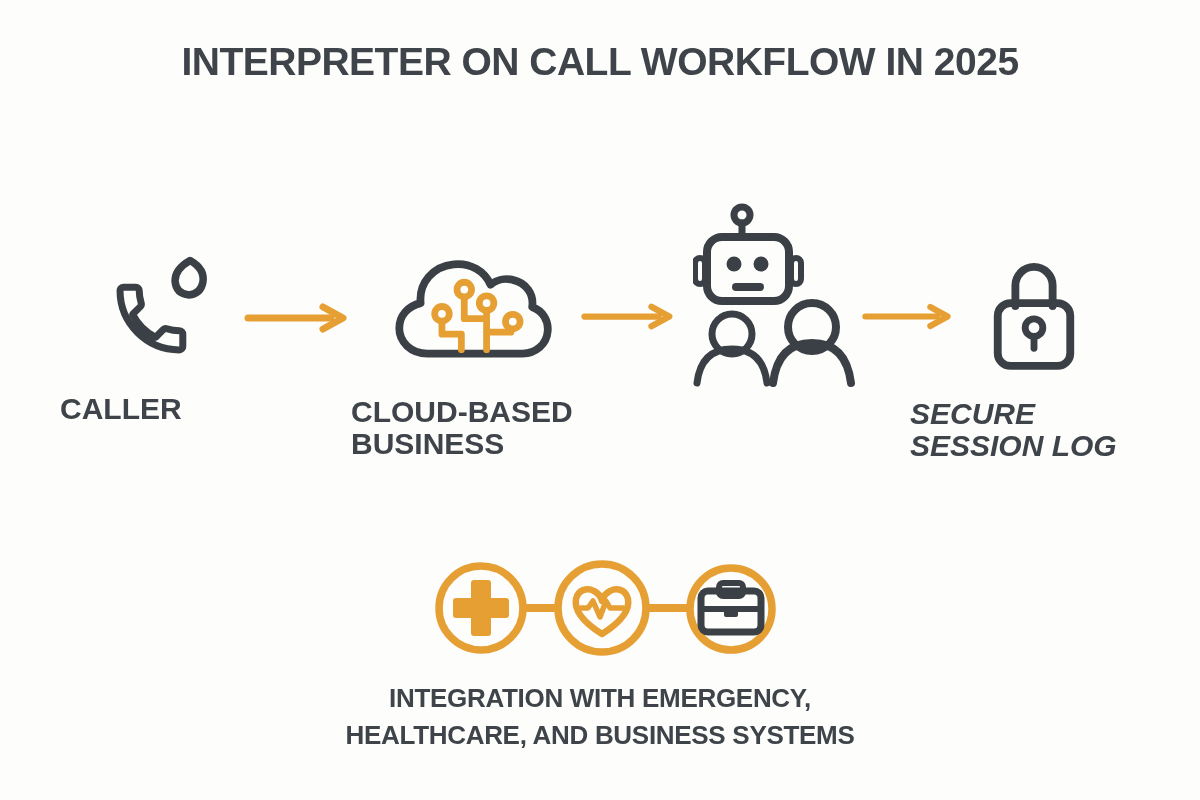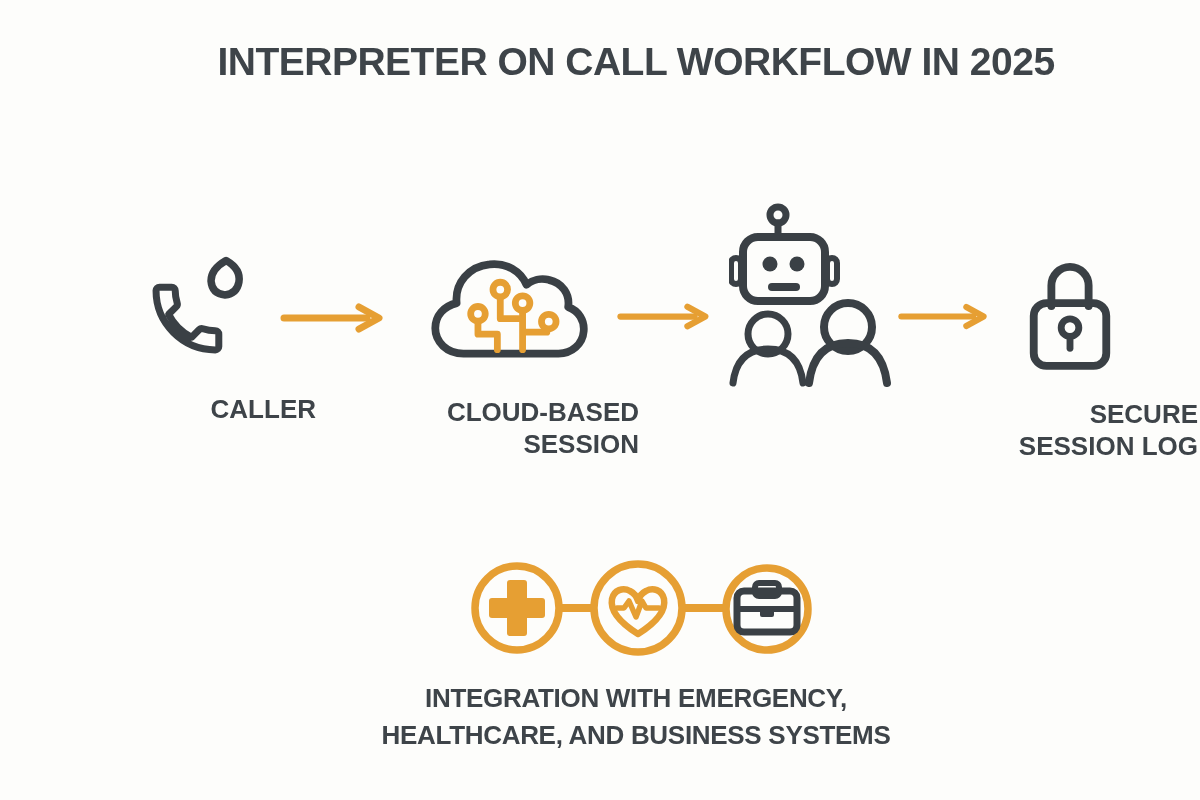--- a/index.html
+++ b/index.html
@@ -3,31 +3,31 @@
 <meta charset="utf-8">
 <style>
   html,body{margin:0;padding:0;}
   body{
     width:1200px;height:800px;
     background:#fdfdfb;
     font-family:"Liberation Sans", sans-serif;
     position:relative;overflow:hidden;
     color:#3a4045;
   }
-  .stage{position:absolute;inset:0;margin-left:36px;}
+  .stage{position:absolute;inset:0;}
   .abs{position:absolute;}
   .title{
     top:40px;left:0;width:1200px;
     text-align:center;
     font-size:39px;font-weight:800;letter-spacing:-0.5px;
     color:#3e4449;
   }
   .node-label{
-    text-align:right;
-    font-size:26px;font-weight:800;letter-spacing:0px;
+    text-align:left;
+    font-size:30px;font-weight:800;letter-spacing:0px;
     line-height:32px;
     color:#3e4449;
     white-space:pre-line;
   }
   .caption{
     top:680px;left:0;width:1200px;
     text-align:center;
     font-size:26px;font-weight:800;letter-spacing:-0.3px;
     line-height:37px;
     color:#3e4449;
@@ -64,21 +64,21 @@
     <path class="orange-stroke" stroke-width="7" d="M88 114 V 98 H 68 V 86"></path>
     <circle class="orange-stroke" stroke-width="7" cx="68" cy="77" r="7.5"></circle>
     <path class="orange-stroke" stroke-width="7" d="M114 114 V 75"></path>
     <circle class="orange-stroke" stroke-width="7" cx="114" cy="66" r="7.5"></circle>
     <path class="orange-stroke" stroke-width="7" d="M91 61 V 82 H 110"></path>
     <circle class="orange-stroke" stroke-width="7" cx="91" cy="52" r="7.5"></circle>
     <path class="orange-stroke" stroke-width="7" d="M116 96 H 139 V 94"></path>
     <circle class="orange-stroke" stroke-width="7" cx="141" cy="85" r="7.5"></circle>
   </svg>
   <div class="abs node-label" style="left:351px;top:396px;width:252px;">CLOUD-BASED
-SESSION</div>
+BUSINESS</div>
 
   <svg class="abs" style="left:580px;top:303px;" width="100" height="27" viewBox="0 0 112 30">
     <path class="orange-stroke" stroke-width="7" d="M5 15 H 88"></path>
     <path class="orange-stroke" stroke-width="7" d="M80 4 L 100 15 L 80 26"></path>
   </svg>
 
   <svg class="abs" style="left:693px;top:203px;" width="165" height="185" viewBox="0 0 165 185">
     <circle class="dark-stroke" stroke-width="7" cx="49" cy="12" r="8"></circle>
     <path class="dark-stroke" stroke-width="7" d="M49 20 V 34"></path>
     <rect class="dark-stroke" stroke-width="8" x="14" y="34" width="82" height="64" rx="15"></rect>
@@ -97,21 +97,21 @@
     <path class="orange-stroke" stroke-width="7" d="M5 15 H 88"></path>
     <path class="orange-stroke" stroke-width="7" d="M80 4 L 100 15 L 80 26"></path>
   </svg>
 
   <svg class="abs" style="left:985px;top:247px;" width="98" height="128" viewBox="0 0 100 130">
     <path class="dark-stroke" stroke-width="8" d="M31 60 V 39 A 19 19 0 0 1 69 39 V 60"></path>
     <rect class="dark-stroke" stroke-width="8" x="13" y="57" width="74" height="64" rx="13"></rect>
     <circle class="dark-stroke" stroke-width="7" cx="50" cy="82" r="9"></circle>
     <path class="dark-stroke" stroke-width="7" d="M50 91 V 103"></path>
   </svg>
-  <div class="abs node-label" style="left:910px;top:398px;width:252px;">SECURE
+  <div class="abs node-label" style="left:910px;top:398px;width:252px;font-style:italic;">SECURE
 SESSION LOG</div>
 
   <svg class="abs" style="left:428px;top:560px;" width="352" height="100" viewBox="0 0 352 100">
 
     <path class="orange-stroke" stroke-width="8" d="M97 48 H 129"></path>
     <path class="orange-stroke" stroke-width="8" d="M220 48 H 260"></path>
 
     <g>
       <circle class="orange-stroke" stroke-width="7.5" cx="53" cy="48" r="42"></circle>
       <rect class="orange-fill" x="25" y="38" width="56" height="20" rx="3"></rect>

